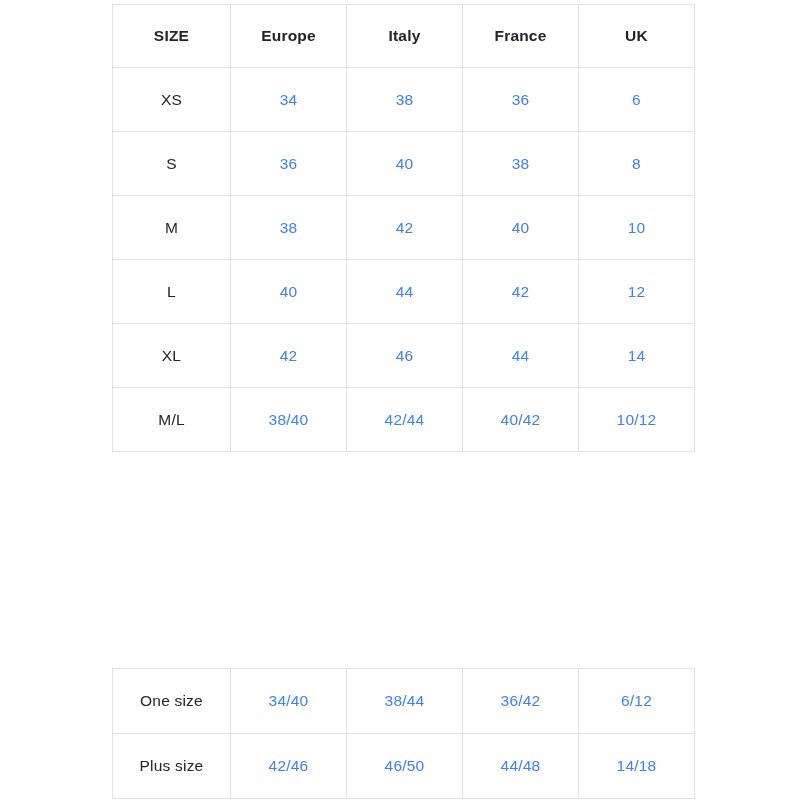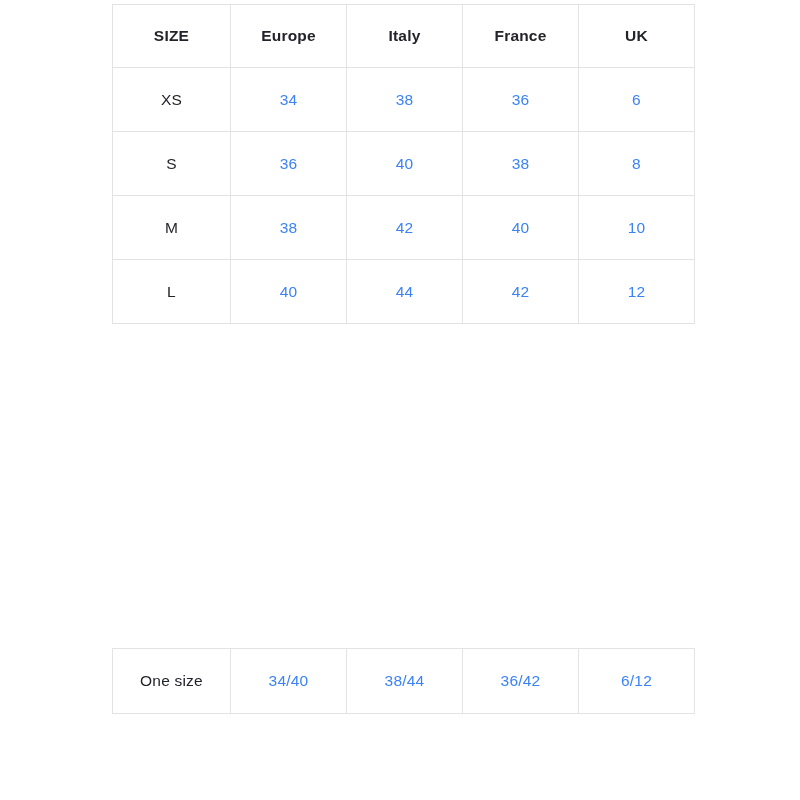--- a/index.html
+++ b/index.html
@@ -20,21 +20,21 @@
     height: 800px;
     box-sizing: border-box;
     margin-left: 16px;
   }
   .table-wrap {
     position: absolute;
     left: 96px;
     width: 582px;
   }
   .table-wrap.main { top: 4px; }
-  .table-wrap.secondary { top: 648px; }
+  .table-wrap.secondary { top: 668px; }
 
   table.size-table {
     border-collapse: collapse;
     width: 582px;
     table-layout: fixed;
   }
   table.size-table col.c0 { width: 118px; }
   table.size-table col.c1 { width: 116px; }
   table.size-table col.c2 { width: 116px; }
   table.size-table col.c3 { width: 116px; }
@@ -114,20 +114,34 @@
           <td>40</td>
           <td>10</td>
         </tr>
         <tr>
           <td class="rowhead">L</td>
           <td>40</td>
           <td>44</td>
           <td>42</td>
           <td>12</td>
         </tr>
+        <tr>
+          <td class="rowhead">XL</td>
+          <td>42</td>
+          <td>46</td>
+          <td>44</td>
+          <td>14</td>
+        </tr>
+        <tr>
+          <td class="rowhead">M/L</td>
+          <td>38/40</td>
+          <td>42/44</td>
+          <td>40/42</td>
+          <td>10/12</td>
+        </tr>
       </tbody>
     </table>
   </div>
 
   <div class="table-wrap secondary">
     <table class="size-table">
       <colgroup>
         <col class="c0">
           <col class="c1">
           <col class="c2">
@@ -135,17 +149,24 @@
           <col class="c4">
       </colgroup>
       <tbody>
         <tr>
           <td class="rowhead">One size</td>
           <td>34/40</td>
           <td>38/44</td>
           <td>36/42</td>
           <td>6/12</td>
         </tr>
+        <tr>
+          <td class="rowhead">Plus size</td>
+          <td>42/46</td>
+          <td>46/50</td>
+          <td>44/48</td>
+          <td>14/18</td>
+        </tr>
       </tbody>
     </table>
   </div>
 
 </div>
 
 </body></html>

